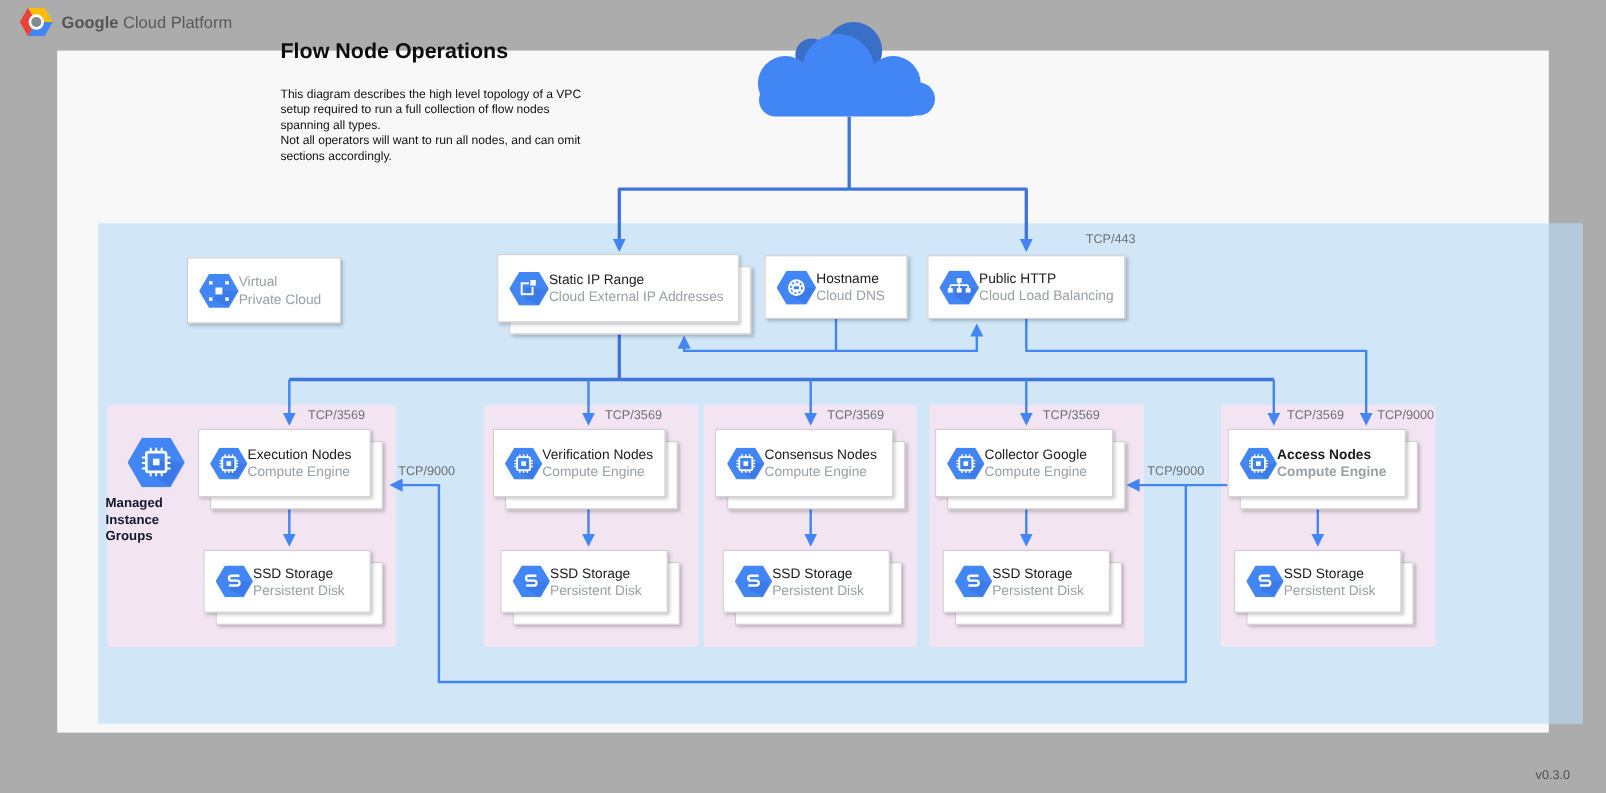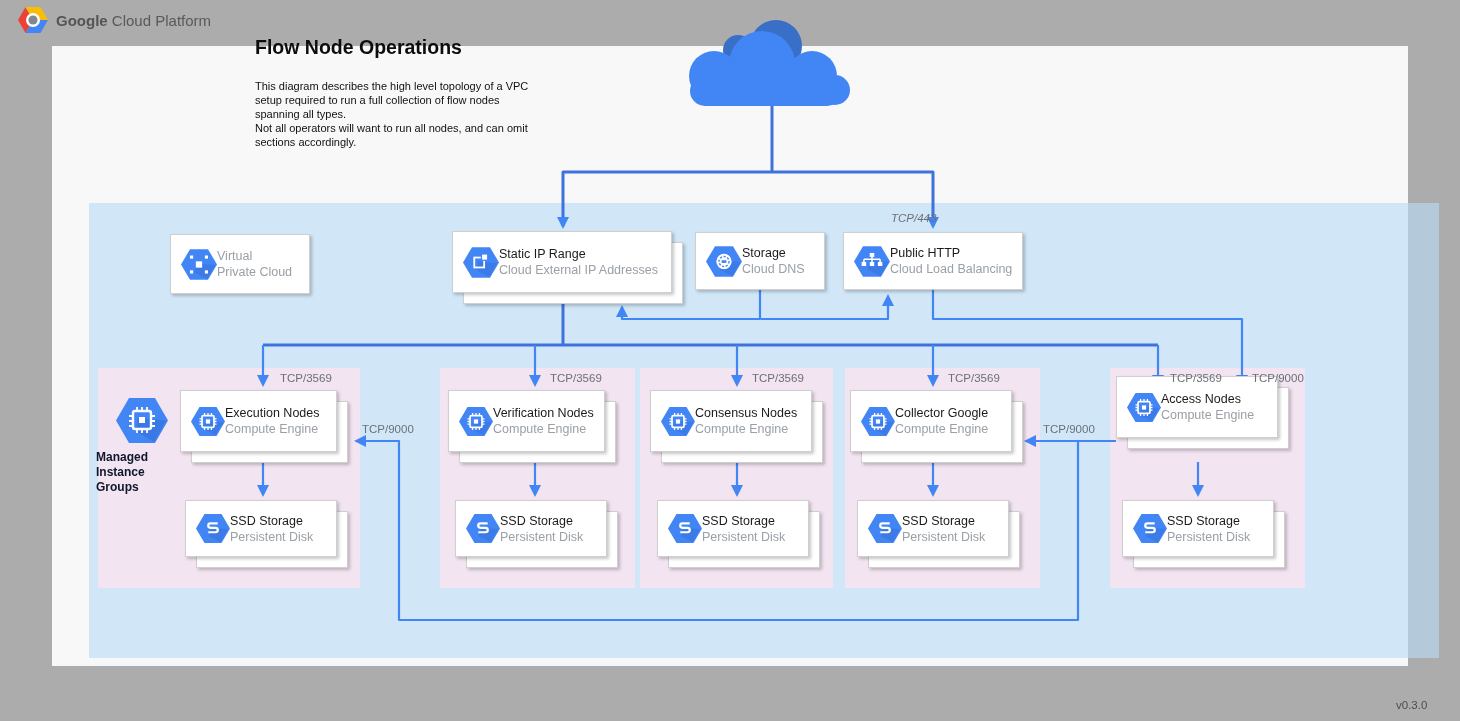--- a/index.html
+++ b/index.html
@@ -164,21 +164,21 @@
       <span class="hex-wrap">
         <svg width="36" height="31" viewBox="0 0 40 34">
           <polygon points="10,0 30,0 40,17 30,34 10,34 0,17" fill="#4285f4"></polygon>
           <polygon points="17,16 38,17.5 29,33 15,26" fill="#2a62c9" opacity="0.3"></polygon>
           <circle cx="20" cy="17" r="8.5" fill="#fff"></circle>
           <circle cx="20" cy="17" r="5.6" fill="none" stroke="#4285f4" stroke-width="1.6" stroke-dasharray="2.4,1.8"></circle>
           <rect x="17.4" y="15.6" width="5.2" height="3" fill="#4285f4"></rect>
         </svg>
       </span>
       <div class="card-text">
-        <span class="card-title">Storage</span>
+        <span class="card-title">Hostname</span>
         <span class="card-sub">Cloud DNS</span>
       </div>
     </div>
   </div>
 
   <div class="card" style="left:843px;top:232px;width:180px;height:58px;">
     <div class="front">
       <span class="hex-wrap">
         <svg width="36" height="31" viewBox="0 0 40 34">
           <polygon points="10,0 30,0 40,17 30,34 10,34 0,17" fill="#4285f4"></polygon>
@@ -274,21 +274,21 @@
             </g>
         </svg>
       </span>
       <div class="card-text">
         <span class="card-title">Collector Google</span>
         <span class="card-sub">Compute Engine</span>
       </div>
     </div>
   </div>
 
-  <div class="card" style="left:1116px;top:376px;width:162px;height:62px;">
+  <div class="card" style="left:1116px;top:390px;width:162px;height:62px;font-weight:bold;">
     <div class="back"></div>
     <div class="front">
       <span class="hex-wrap">
         <svg width="34" height="29" viewBox="0 0 40 34">
           <polygon points="10,0 30,0 40,17 30,34 10,34 0,17" fill="#4285f4"></polygon>
           <polygon points="17,16 38,17.5 29,33 15,26" fill="#2a62c9" opacity="0.3"></polygon>
           <rect x="13" y="10" width="14" height="14" rx="1.5" fill="none" stroke="#fff" stroke-width="2"></rect>
           <rect x="17.5" y="14.5" width="5" height="5" fill="#fff"></rect>
           <g stroke="#fff" stroke-width="1.5">
               <path d="M16,7 V10 M20,7 V10 M24,7 V10 M16,24 V27 M20,24 V27 M24,24 V27 M10,14 H13 M10,17 H13 M10,20 H13 M27,14 H30 M27,17 H30 M27,20 H30"></path>
@@ -376,21 +376,21 @@
           <path d="M25.5,11 h-8.5 a2.6,2.6 0 0 0 0,5.2 h6 a2.6,2.6 0 0 1 0,5.2 H14.5" stroke="#fff" stroke-width="2.6" fill="none"></path>
         </svg>
       </span>
       <div class="card-text">
         <span class="card-title">SSD Storage</span>
         <span class="card-sub">Persistent Disk</span>
       </div>
     </div>
   </div>
 
-  <div class="port-label" style="left:891px;top:212px;font-style:italic;">TCP/443</div>
+  <div class="port-label" style="left:987px;top:212px;">TCP/443</div>
   <div class="port-label" style="left:280px;top:372px;">TCP/3569</div>
   <div class="port-label" style="left:550px;top:372px;">TCP/3569</div>
   <div class="port-label" style="left:752px;top:372px;">TCP/3569</div>
   <div class="port-label" style="left:948px;top:372px;">TCP/3569</div>
   <div class="port-label" style="left:1170px;top:372px;">TCP/3569</div>
   <div class="port-label" style="left:1252px;top:372px;">TCP/9000</div>
   <div class="port-label" style="left:362px;top:423px;">TCP/9000</div>
   <div class="port-label" style="left:1043px;top:423px;">TCP/9000</div>
 
   <div class="version">v0.3.0</div>

